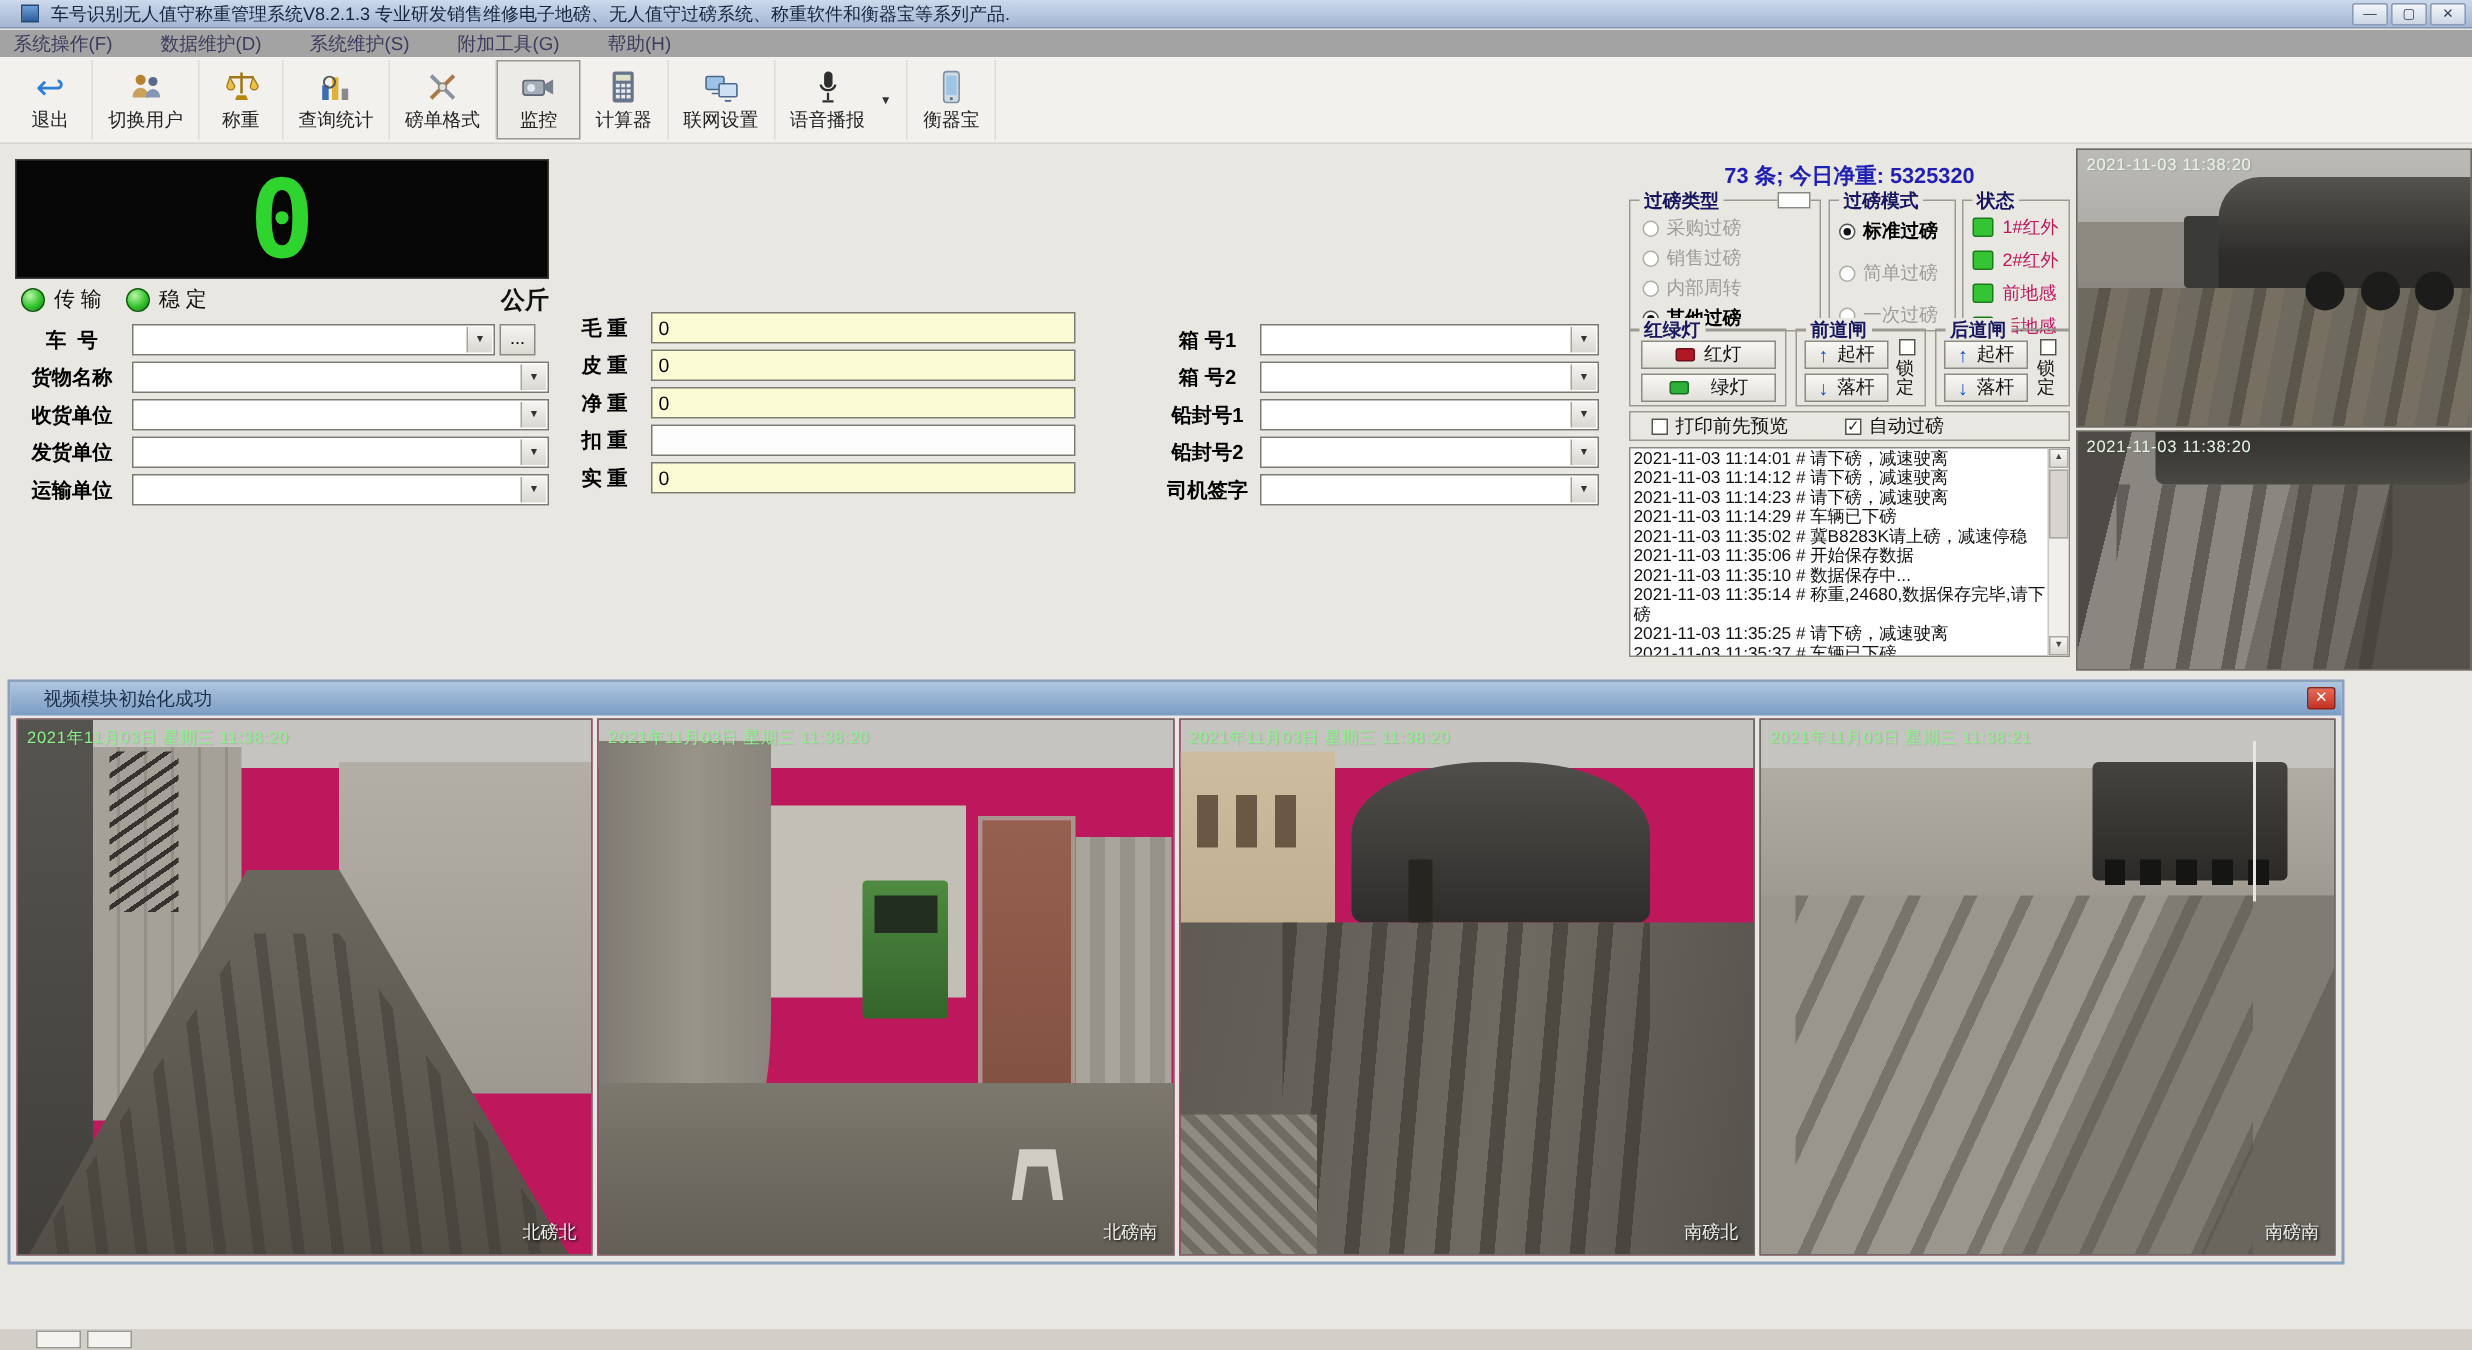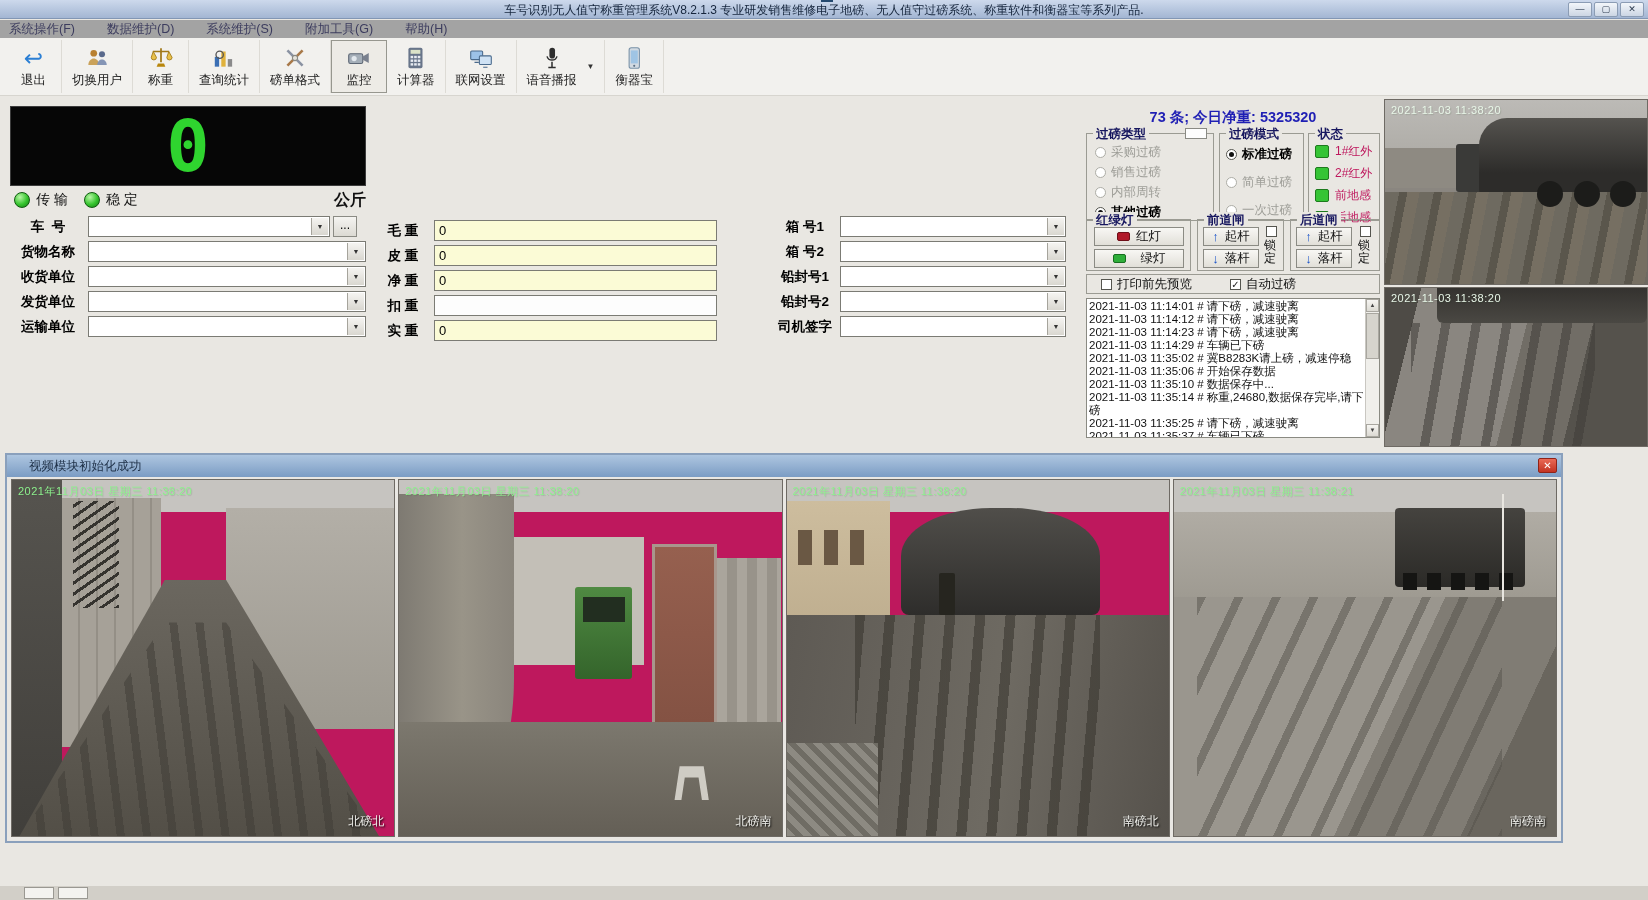--- a/index.html
+++ b/index.html
@@ -3,21 +3,21 @@
 <meta charset="utf-8">
 <style>
   * { margin:0; padding:0; box-sizing:border-box; }
   html,body { background:#d8d5ce; }
   body { font-family:"Liberation Sans", sans-serif; }
   .app { position:relative; width:1648px; height:900px; background:#e9e7e2; overflow:hidden; }
 
   
   .titlebar { position:absolute; left:0; top:0; right:0; height:19px;
     background:linear-gradient(#cdd9ec,#a3b6d3); border-bottom:1px solid #8296b4;
-    display:flex; align-items:center; font-size:12px; color:#15253c;flex-direction:column; }
+    display:flex; align-items:center; font-size:12px; color:#15253c; }
   .app-icon { width:12px; height:12px; margin:0 8px 0 14px; background:linear-gradient(#6fa0d8,#2d5d9e); border:1px solid #24496f; }
   .win-controls { position:absolute; right:4px; top:2px; display:flex; gap:2px; }
   .win-btn { width:24px; height:15px; font-size:9px; line-height:13px; text-align:center;
     background:linear-gradient(#f3f6fa,#ccd6e4); border:1px solid #8b9cb4; color:#2e3c50; border-radius:2px; }
 
   
   .menubar { position:absolute; left:0; top:20px; right:0; height:18px; background:#a3a3a3;
     display:flex; align-items:center; font-size:12.5px; color:#3c3c5e; }
   .menu-item { padding:0 9px; margin-right:14px; }
 
@@ -41,21 +41,21 @@
   .led-row { position:absolute; left:14px; top:190px; width:352px; height:20px; display:flex; align-items:center; font-size:14px; color:#111; }
   .led { width:16px; height:16px; border-radius:50%; margin-right:6px;
     background:radial-gradient(circle at 35% 30%, #b8f6a6, #35c42e 55%, #157a15); border:1px solid #0f5a0f; }
   .unit { position:absolute; right:0; top:0; font-size:16px; font-weight:bold; }
 
   
   .frm-row { display:flex; align-items:center; height:21px; margin-bottom:4px; }
   .frm-label { font-weight:bold; font-size:13.5px; color:#000; white-space:pre; }
   .col-left { position:absolute; left:8px; top:216px; width:358px; }
   .col-left .frm-label { width:80px; text-align:center; }
-  .col-mid { position:absolute; left:372px; top:220px; width:345px; }
+  .col-mid { position:absolute; left:372px; top:208px; width:345px; }
   .col-mid .frm-label { width:62px; text-align:center; }
   .col-right { position:absolute; left:770px; top:216px; width:296px; }
   .col-right .frm-label { width:70px; text-align:center; }
   .combo { position:relative; height:21px; background:#fff; border:1px solid #7b7b74; flex:1; }
   .combo .arrow-btn { position:absolute; right:1px; top:1px; bottom:1px; width:17px;
     background:linear-gradient(#f5f4f1,#d9d7d0); border-left:1px solid #a6a49c;
     display:flex; align-items:center; justify-content:center; font-size:7px; color:#333; }
   .more-btn { width:24px; height:21px; margin-left:3px; background:linear-gradient(#f5f4f1,#dcdad3);
     border:1px solid #8b8b84; font-size:12px; line-height:17px; text-align:center; }
   .winput { height:21px; border:1px solid #7b7b74; background:#fbfbd6; font-size:13px; padding:0 4px; flex:1;

